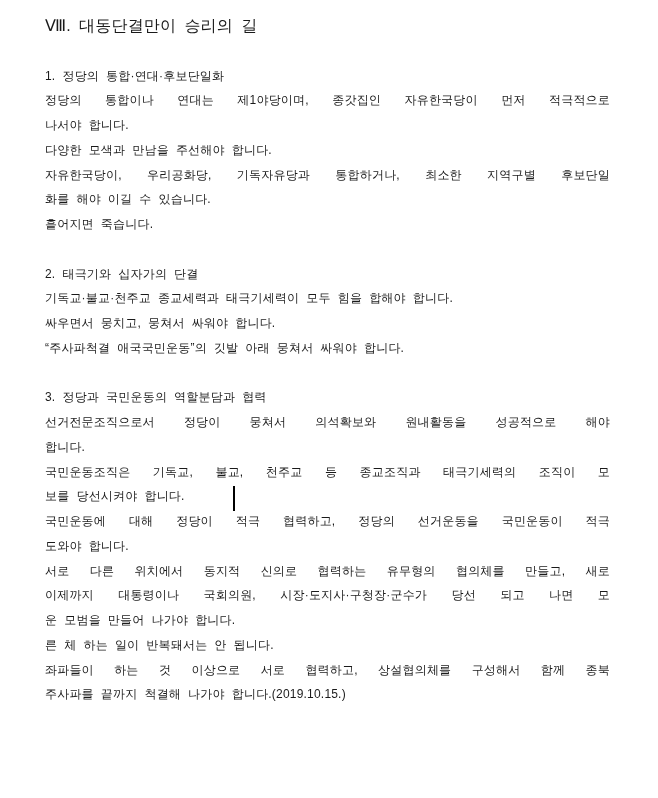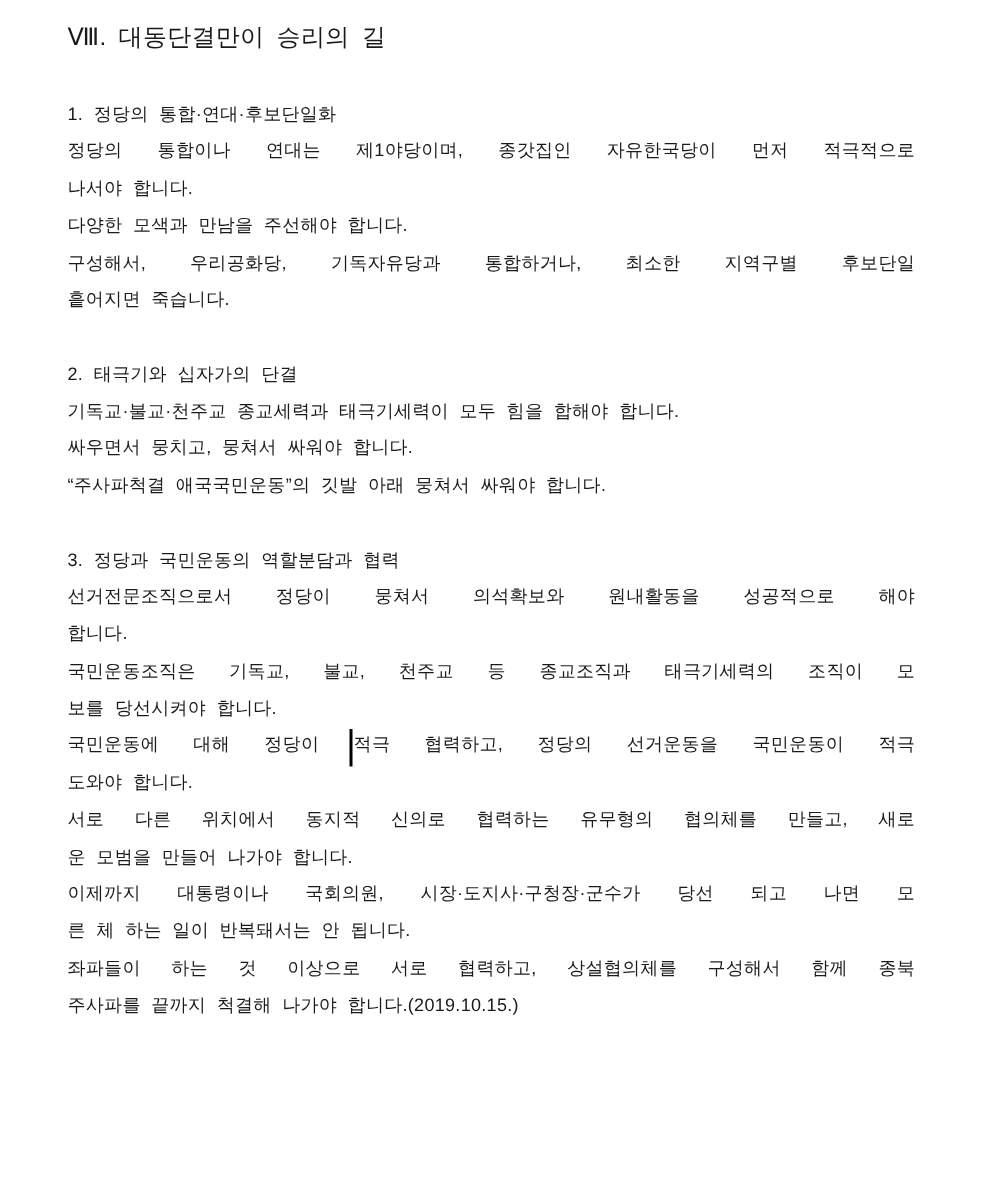--- a/index.html
+++ b/index.html
@@ -63,36 +63,37 @@
 <body>
 
 <div class="page" style="color: rgb(26, 26, 26);">
   <div class="text-area">
       <div class="line title">Ⅷ. 대동단결만이 승리의 길</div>
       <div class="line blank">&nbsp;</div>
       <div class="line heading">1. 정당의 통합·연대·후보단일화</div>
       <div class="line justify">정당의 통합이나 연대는 제1야당이며, 종갓집인 자유한국당이 먼저 적극적으로</div>
       <div class="line left">나서야 합니다.</div>
       <div class="line left">다양한 모색과 만남을 주선해야 합니다.</div>
-      <div class="line justify">구성해서, 우리공화당, 기독자유당과 통합하거나, 최소한 지역구별 후보단일</div>
+      <div class="line justify">자유한국당이, 우리공화당, 기독자유당과 통합하거나, 최소한 지역구별 후보단일</div>
+      <div class="line left">화를 해야 이길 수 있습니다.</div>
       <div class="line left">흩어지면 죽습니다.</div>
       <div class="line blank">&nbsp;</div>
       <div class="line heading">2. 태극기와 십자가의 단결</div>
       <div class="line left">기독교·불교·천주교 종교세력과 태극기세력이 모두 힘을 합해야 합니다.</div>
       <div class="line left">싸우면서 뭉치고, 뭉쳐서 싸워야 합니다.</div>
       <div class="line left">“주사파척결 애국국민운동”의 깃발 아래 뭉쳐서 싸워야 합니다.</div>
       <div class="line blank">&nbsp;</div>
       <div class="line heading">3. 정당과 국민운동의 역할분담과 협력</div>
       <div class="line justify">선거전문조직으로서 정당이 뭉쳐서 의석확보와 원내활동을 성공적으로 해야</div>
       <div class="line left">합니다.</div>
       <div class="line justify">국민운동조직은 기독교, 불교, 천주교 등 종교조직과 태극기세력의 조직이 모</div>
       <div class="line left">보를 당선시켜야 합니다.</div>
       <div class="line justify">국민운동에 대해 정당이 적극 협력하고, 정당의 선거운동을 국민운동이 적극</div>
       <div class="line left">도와야 합니다.</div>
       <div class="line justify">서로 다른 위치에서 동지적 신의로 협력하는 유무형의 협의체를 만들고, 새로</div>
+      <div class="line justify">이제까지 대통령이나 국회의원, 시장·도지사·구청장·군수가 당선 되고 나면 모</div>
       <div class="line left">운 모범을 만들어 나가야 합니다.</div>
-      <div class="line justify">이제까지 대통령이나 국회의원, 시장·도지사·구청장·군수가 당선 되고 나면 모</div>
       <div class="line left">른 체 하는 일이 반복돼서는 안 됩니다.</div>
       <div class="line justify">좌파들이 하는 것 이상으로  서로 협력하고, 상설협의체를 구성해서 함께 종북</div>
       <div class="line left">주사파를 끝까지 척결해 나가야 합니다.(2019.10.15.)</div>
     </div>
   <div class="caret" style="left: 233px; top: 486px; width: 1.5px; height: 25px; background: rgb(0, 0, 0);"></div>
 </div>
 
 </body></html>

